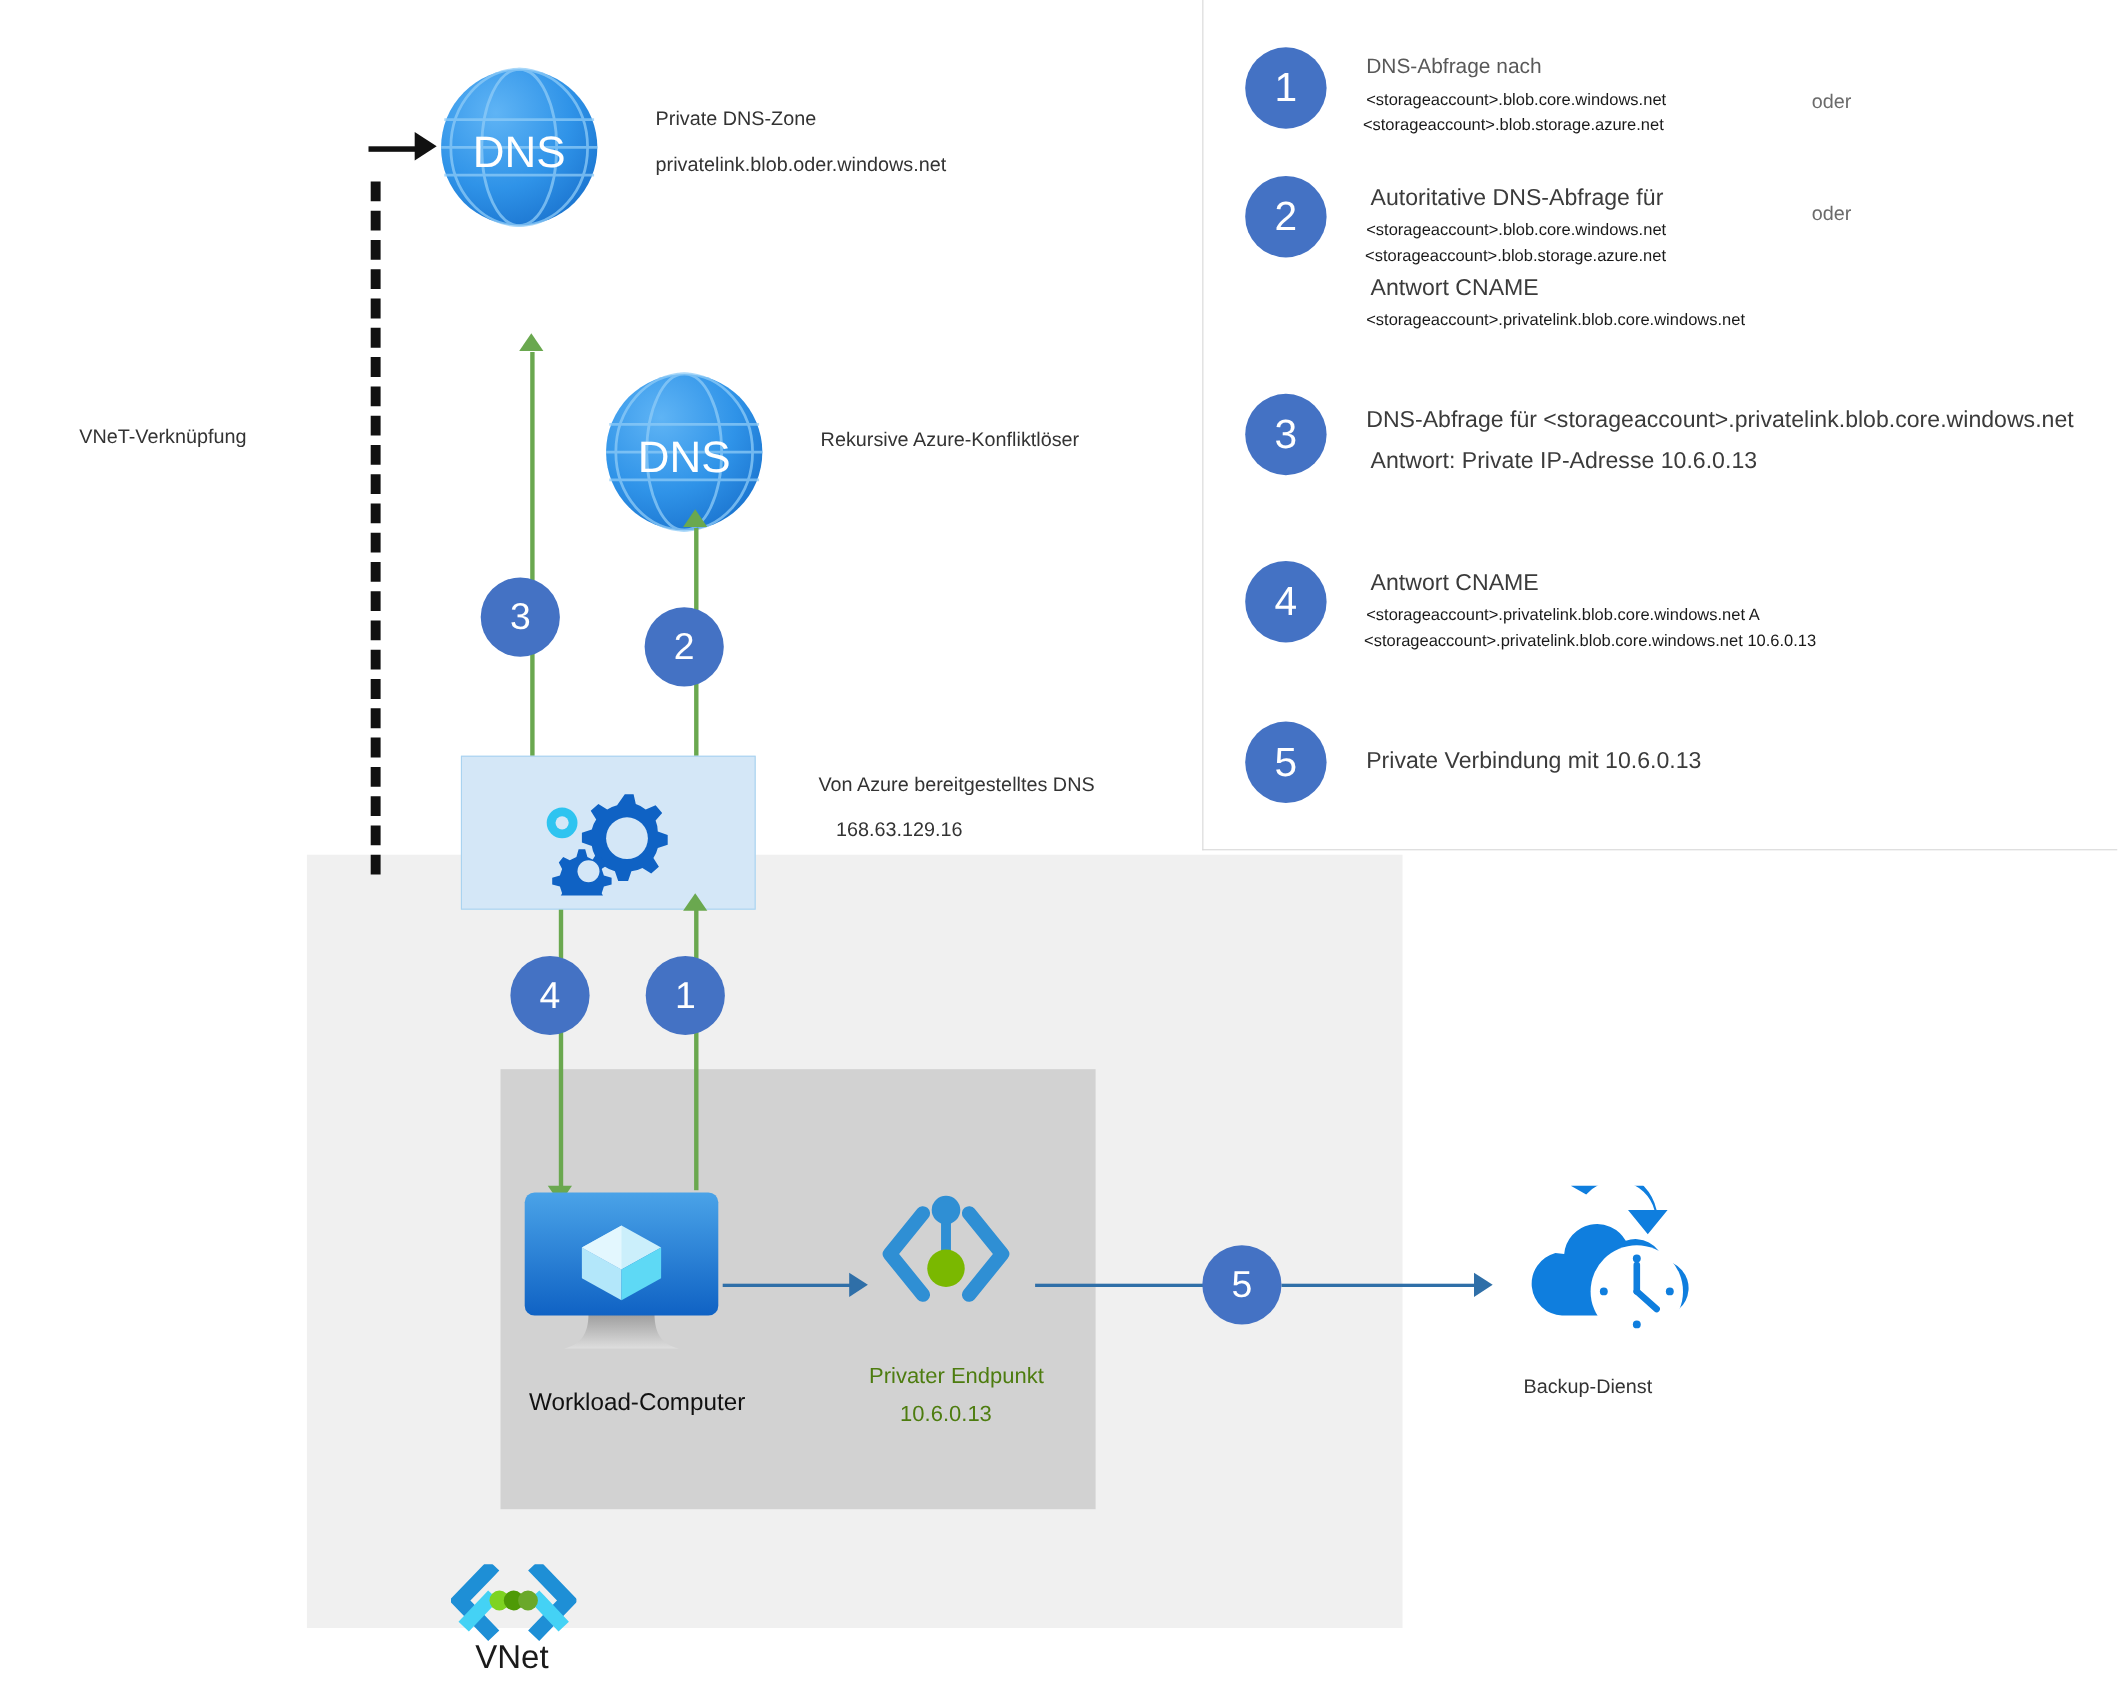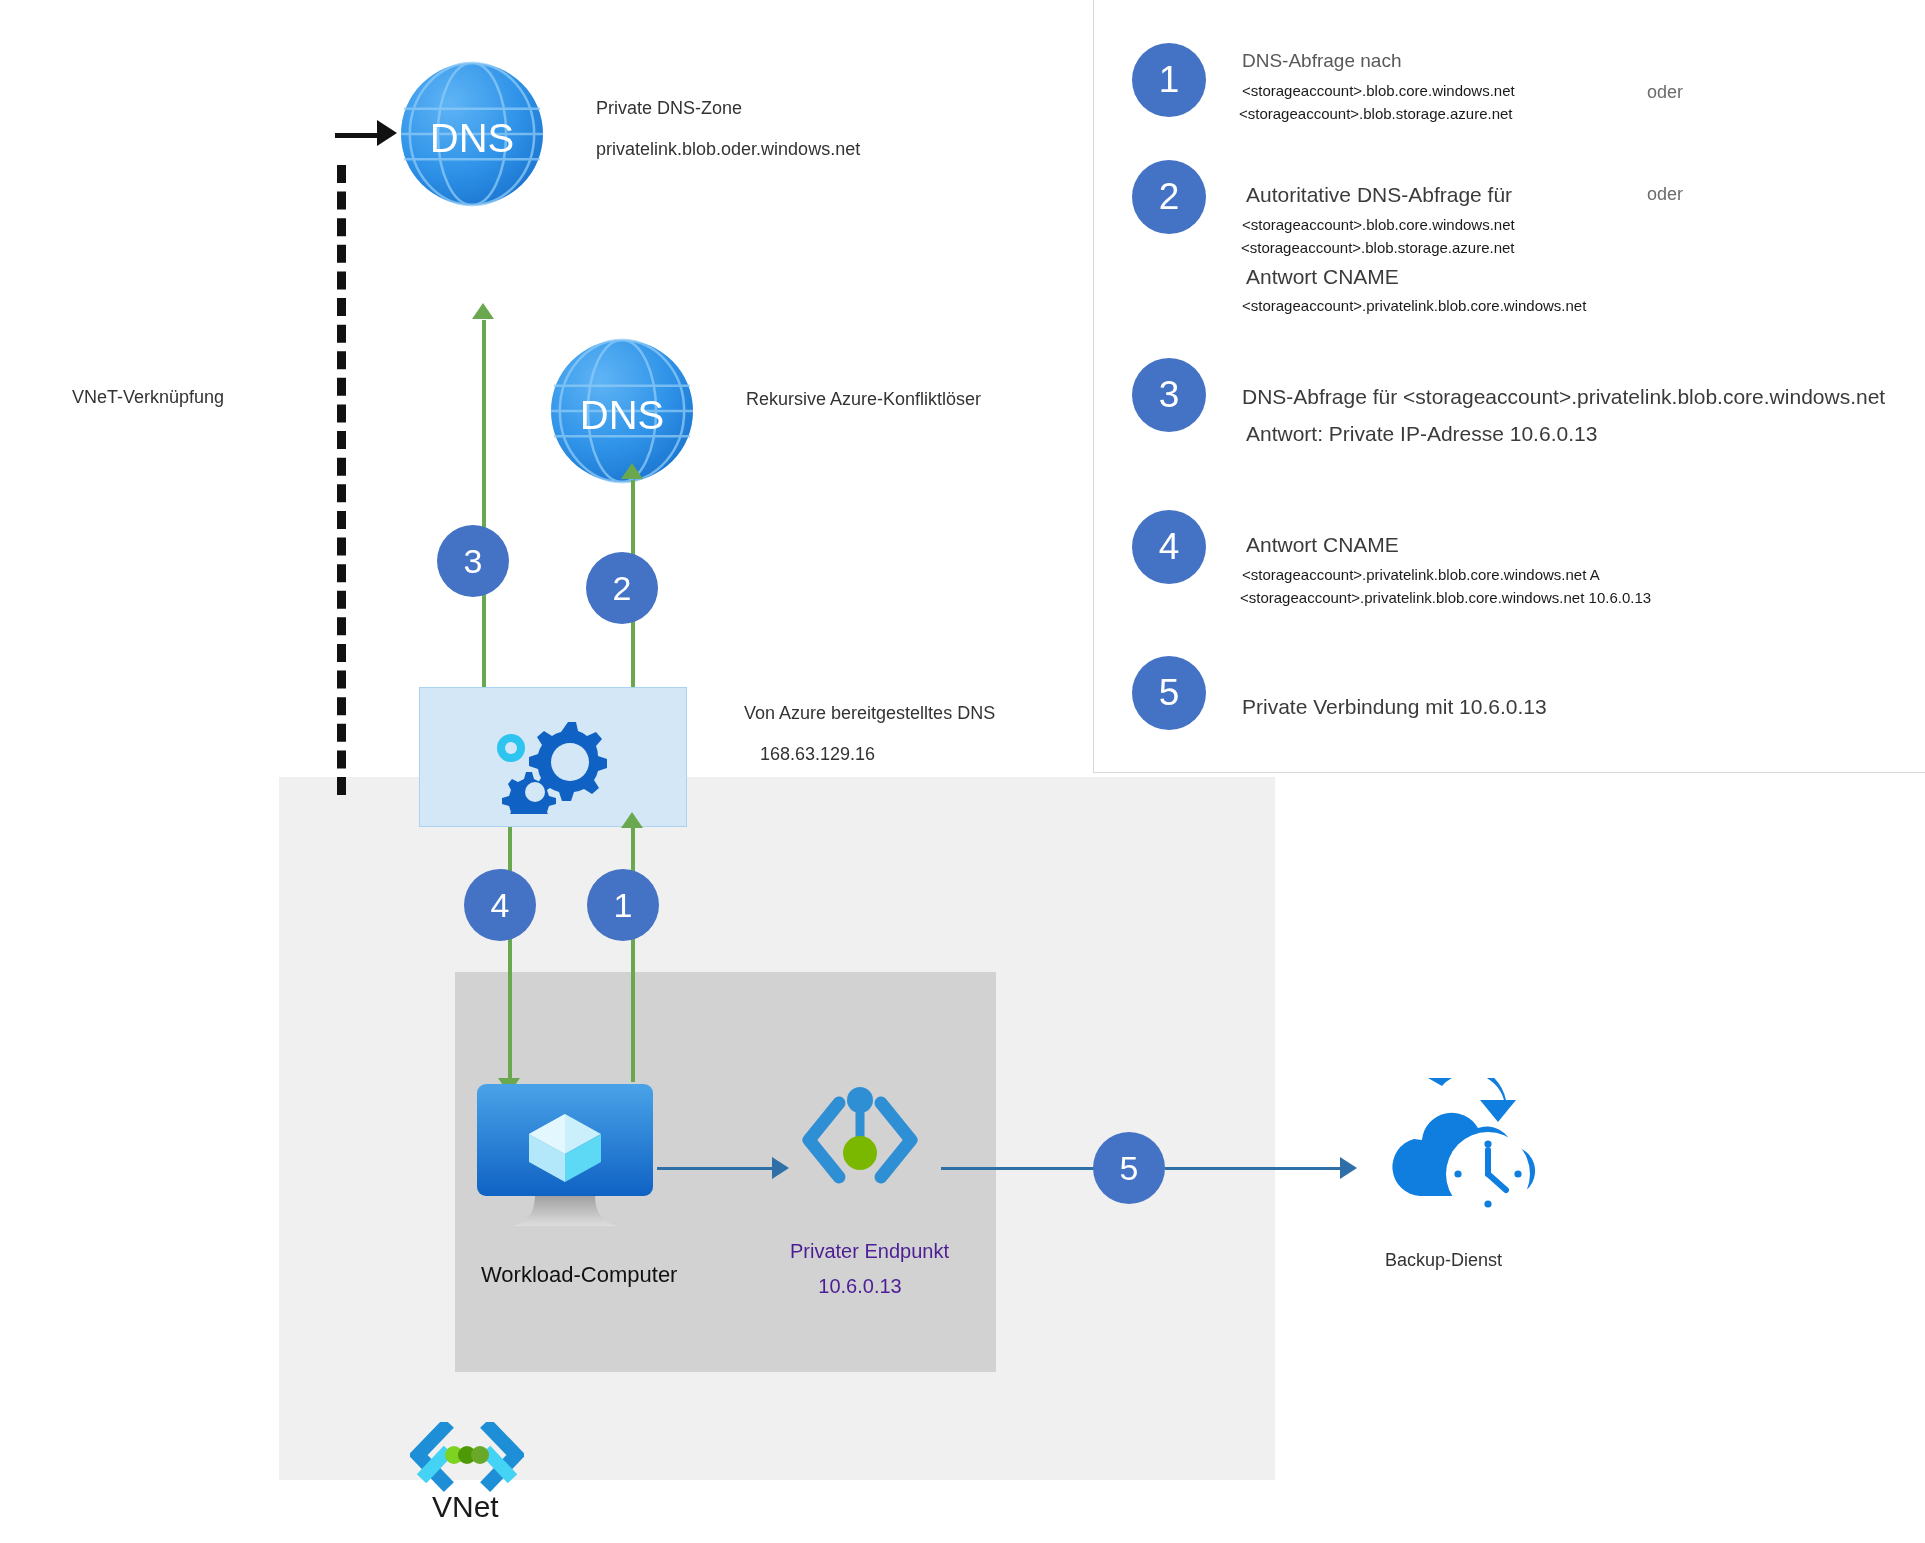--- a/index.html
+++ b/index.html
@@ -21,26 +21,26 @@
   .num-circle{
     width:74px;height:74px;border-radius:50%;
     background:#4472c4;color:#ffffff;
     display:flex;align-items:center;justify-content:center;
     font-size:37px;font-weight:400;flex:0 0 auto;
     font-family:"Liberation Sans", sans-serif;
   }
   .legend-text{margin-left:36px;padding-top:4px;}
   .lt-small{font-size:19px;color:#595959;line-height:1.45;white-space:nowrap;}
   .lt-big{font-size:15px;color:#1a1a1a;line-height:1.42;white-space:nowrap;}
-  .lt-med{font-size:21px;color:#3b3b3b;line-height:1.5;white-space:nowrap;margin-top:15px;}
+  .lt-med{font-size:21px;color:#3b3b3b;line-height:1.5;white-space:nowrap;}
   .oder{position:absolute;font-size:18px;color:#6b6b6b;}
 
   
   .label-txt{color:#333333;font-size:18px;line-height:1.5;white-space:nowrap;}
-  .label-sm{color:#4c1d95;font-size:20px;line-height:1.45;white-space:nowrap;}
+  .label-sm{color:#4d7c0f;font-size:20px;line-height:1.45;white-space:nowrap;}
   .label-blk{color:#111111;font-size:22px;white-space:nowrap;}
 
   .vnet-box{left:279px;top:777px;width:996px;height:703px;background:#f0f0f0;}
   .subnet-box{left:455px;top:972px;width:541px;height:400px;background:#d2d2d2;}
   .azdns-box{left:419px;top:687px;width:268px;height:140px;background:#d4e7f7;border:1px solid #a9d3f0;box-sizing:border-box;}
 
   
   .gline{background:#6aa84f;position:absolute;width:4px;}
   .gtip{position:absolute;width:0;height:0;border-left:11px solid transparent;border-right:11px solid transparent;}
   .gtip-up{border-bottom:16px solid #6aa84f;}

